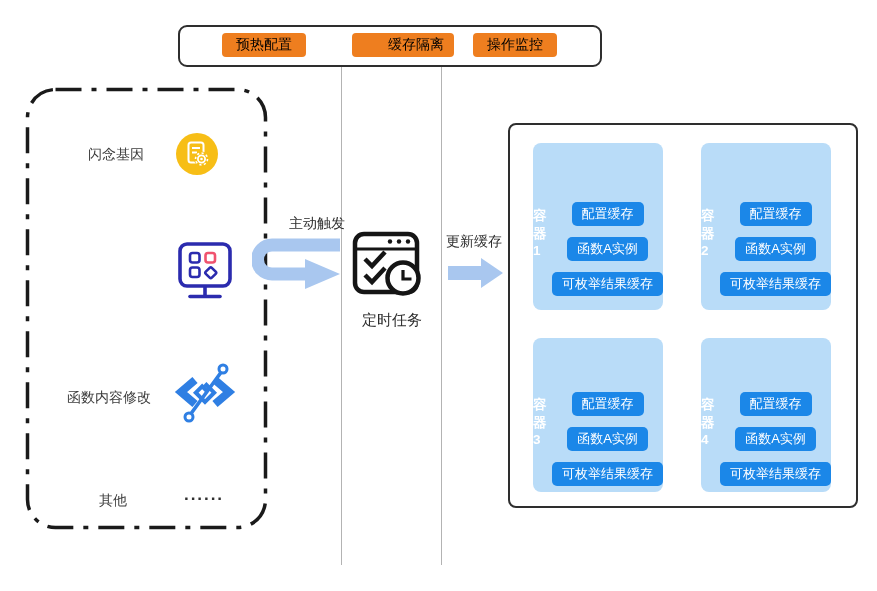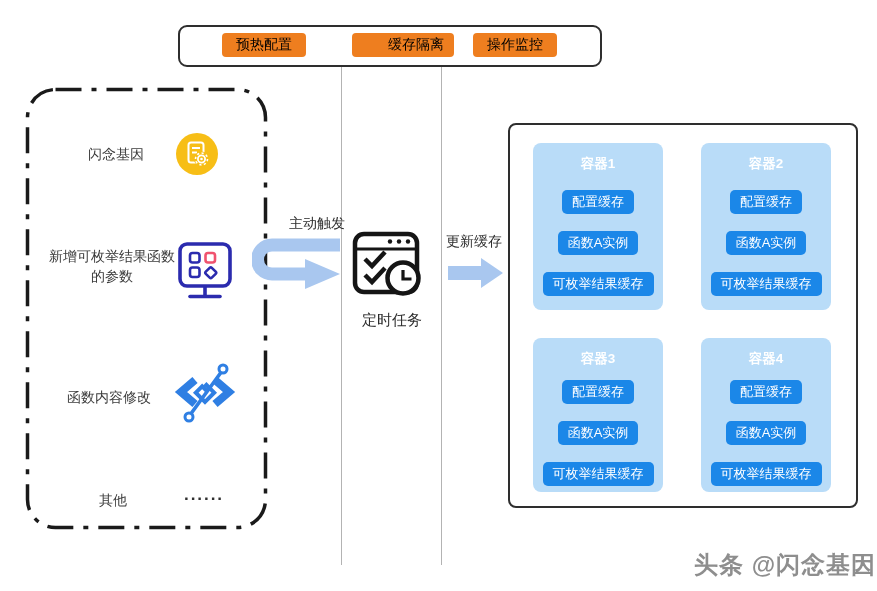--- a/index.html
+++ b/index.html
@@ -21,25 +21,25 @@
   .lbl2{position:absolute;color:#3b3b3b;font-size:14px;text-align:center;width:140px;line-height:1.4;}
   .dots{position:absolute;color:#2f2f2f;font-size:17px;font-weight:bold;letter-spacing:1px;}
   .iconbox{position:absolute;}
   
   .flowlbl{position:absolute;color:#2c2c2c;font-size:14px;white-space:nowrap;}
   .schedlbl{position:absolute;color:#2c2c2c;font-size:15px;white-space:nowrap;}
   
   .right-panel{position:absolute;left:508px;top:123px;width:350px;height:385px;
     border:2px solid #2e2e2e;border-radius:8px;box-sizing:border-box;background:#fff;}
   .containerbox{position:absolute;width:130px;border-radius:8px;background:#B9DCF8;
-    display:flex;flex-direction:column;align-items:center;box-sizing:border-box;}
+    display:flex;align-items:center;box-sizing:border-box;}
   .ch-tall{height:167px;}
   .ch-short{height:154px;justify-content:space-between;}
   .ctitle{margin-top:12px;color:#ffffff;font-size:13.5px;font-weight:600;}
-  .chips{margin-top:auto;margin-bottom:14px;display:flex;flex-direction:column;align-items:center;gap:17px;}
+  .chips{margin-top:auto;margin-bottom:14px;display:flex;flex-direction:column;align-items:center;gap:11px;}
   .ch-short .chips{margin-bottom:6px;}
   .chip{background:#1B87E8;color:#fff;font-size:13px;padding:3px 10px;border-radius:5px;white-space:nowrap;}
   
   .watermark{position:absolute;left:694px;top:549px;font-size:24px;font-weight:bold;
     color:#8e8e8e;letter-spacing:1px;text-shadow:1px 1px 0 rgba(255,255,255,.85);white-space:nowrap;}
 </style>
 </head>
 <body>
 
 <div class="canvas">
@@ -61,24 +61,20 @@
     <circle cx="22" cy="22" r="21" fill="#F7BE16"></circle>
     <rect x="13.5" y="10.5" width="15" height="20" rx="2.5" fill="none" stroke="#ffffff" stroke-width="2"></rect>
     <line x1="17" y1="16" x2="25" y2="16" stroke="#ffffff" stroke-width="2"></line>
     <line x1="17" y1="20.5" x2="22" y2="20.5" stroke="#ffffff" stroke-width="2"></line>
     <circle cx="26.5" cy="27" r="7.5" fill="#F7BE16"></circle>
     <circle cx="26.5" cy="27" r="6" fill="none" stroke="#ffffff" stroke-width="1.6" stroke-dasharray="2.2 2.4"></circle>
     <circle cx="26.5" cy="27" r="3.6" fill="#F7BE16" stroke="#ffffff" stroke-width="1.8"></circle>
     <circle cx="26.5" cy="27" r="1.3" fill="#ffffff"></circle>
   </svg>
 
-  <div class="lbl2" style="left:42px;top:247px;">
-    <span>新增可枚举结果函数</span><br>
-    <span>的参数</span>
-  </div>
   <svg class="iconbox" style="left:176px;top:240px;" width="58" height="62">
     <rect x="4" y="4" width="50" height="42" rx="7" fill="#ffffff" stroke="#2B2BAE" stroke-width="3.6"></rect>
     <line x1="29" y1="46" x2="29" y2="55" stroke="#2B2BAE" stroke-width="3.6"></line>
     <line x1="14" y1="56.5" x2="44" y2="56.5" stroke="#2B2BAE" stroke-width="3.6" stroke-linecap="round"></line>
     <rect x="14" y="13" width="9.5" height="9.5" rx="2.5" fill="none" stroke="#2B2BAE" stroke-width="2.6"></rect>
     <rect x="29.5" y="13" width="9.5" height="9.5" rx="2.5" fill="none" stroke="#F0526E" stroke-width="2.6"></rect>
     <rect x="14" y="27.5" width="9.5" height="9.5" rx="2.5" fill="none" stroke="#2B2BAE" stroke-width="2.6"></rect>
     <rect x="30.5" y="28.5" width="8.5" height="8.5" rx="1.5" fill="none" stroke="#2B2BAE" stroke-width="2.6" transform="rotate(45 34.75 32.75)"></rect>
   </svg>
 
@@ -151,15 +147,14 @@
 
   <div class="containerbox ch-short" style="left:701px;top:338px;">
     <div class="ctitle">容器4</div>
     <div class="chips">
       <div class="chip">配置缓存</div>
       <div class="chip">函数A实例</div>
       <div class="chip">可枚举结果缓存</div>
     </div>
   </div>
 
-  <div class="watermark">头条 @闪念基因</div>
 
 </div>
 
 </body></html>

